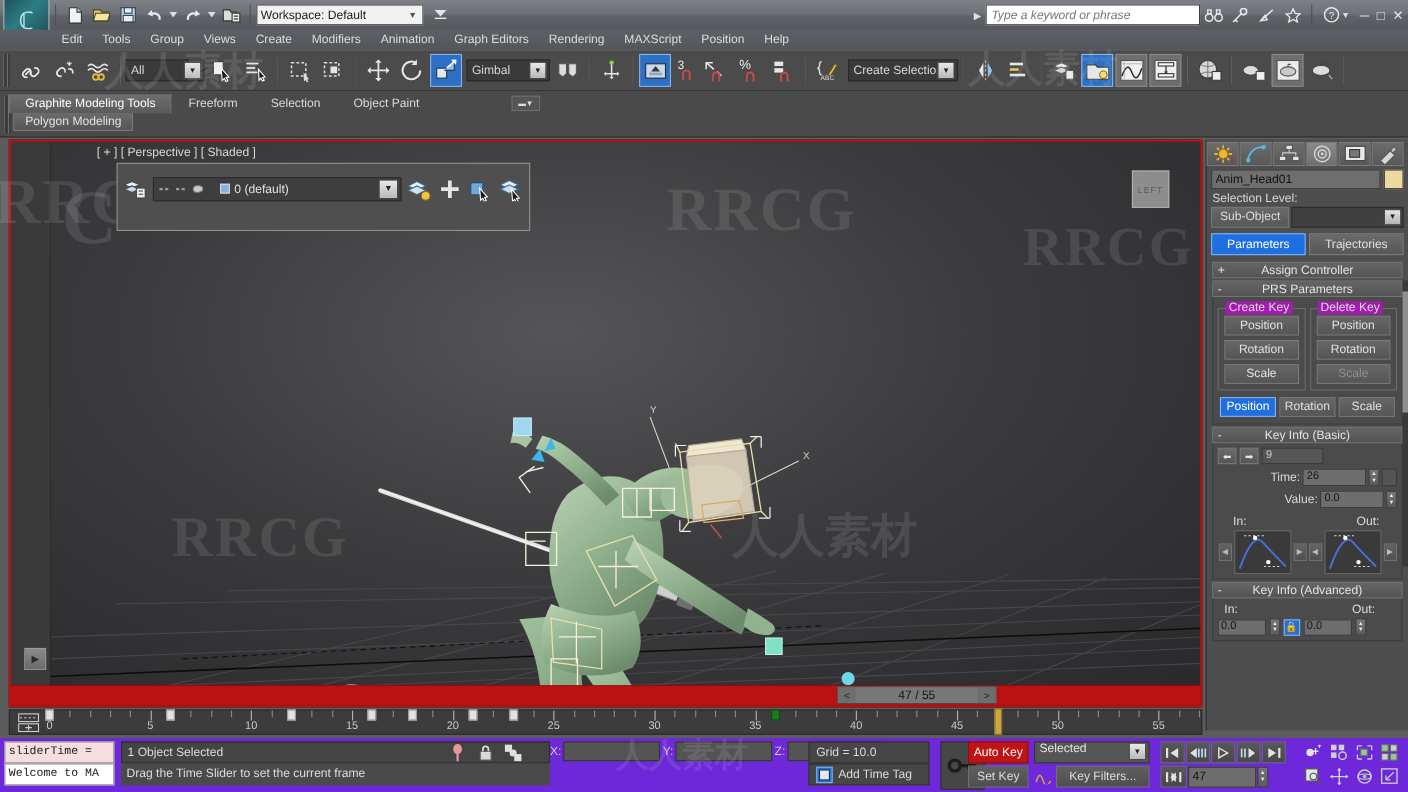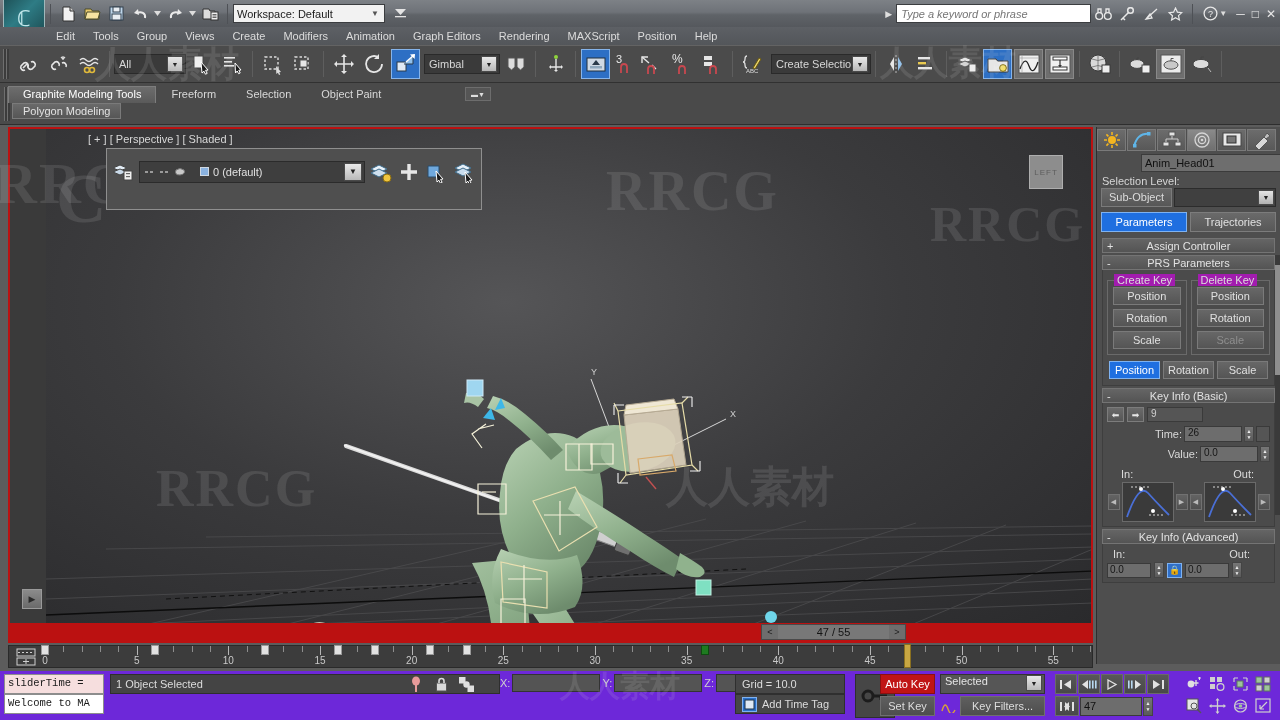--- a/index.html
+++ b/index.html
@@ -107,21 +107,21 @@
   .layer-sw { width:9px;height:9px;background:#8ab2e0;border:1px solid #cfd8e2;}
   .licon { width:24px;height:24px;display:flex;align-items:center;justify-content:center;}
 
   
   .cpanel { position:absolute; left:1096px; top:127px; width:184px; height:537px; background:#4e4e4e;
      border-left:1px solid #2e2e2e; }
   .cp-tabs { display:flex; height:24px; background:#4e4e4e; padding-top:2px; }
   .cp-tab { width:29px; height:22px; margin-right:1px; background:linear-gradient(#6c6c6c,#585858);
      border:1px solid #7a7a7a; display:flex; align-items:center; justify-content:center; }
   .cp-tab.sel { background:linear-gradient(#8a8a8a,#6f6f6f); }
-  .namerow { display:flex; align-items:center; padding:3px 4px 2px 4px; gap:3px;margin-left:40px; }
+  .namerow { display:flex; align-items:center; padding:3px 4px 2px 4px; gap:3px; }
   .namefld { flex:1; height:18px; background:#6e6e6e; border:1px solid #3b3b3b; color:#101010;
      font-size:11px; padding:1px 3px; }
   .colorchip { width:18px; height:18px; background:#ecd9a0; border:1px solid #3b3b3b; }
   .seclabel { padding:1px 5px; font-size:11px; color:#d6d6d6; }
   .sorow { display:flex; padding:0 4px; }
   .sobtn { padding:2px 7px; background:linear-gradient(#696969,#575757); border:1px solid #7b7b7b;
      font-size:11px; color:#dcdcdc; }
   .sofld { flex:1; height:19px; background:#404040; border:1px solid #2c2c2c; margin-left:2px;
      display:flex; justify-content:flex-end; align-items:center; }
   .sofld .dd { width:16px;height:15px;margin-right:1px;background:linear-gradient(#e4e4e4,#b2b2b2);
@@ -1072,20 +1072,21 @@
   </div>
 
   <div class="statusarea">
     <div class="mxbox">
       <div class="mxline">sliderTime =</div>
       <div class="mxline b">Welcome to MA</div>
     </div>
 
     <div class="stbox">
       <div class="stline">1 Object Selected</div>
+      <div class="stline b">Drag the Time Slider to set the current frame</div>
     </div>
     <div class="stico" style="left:408px;">
       <svg width="16" height="17" viewBox="0 0 16 17">
           <ellipse cx="8" cy="5" rx="4" ry="4.6" fill="#e79a9a"></ellipse>
           <path d="M8 9v7" stroke="#e79a9a" stroke-width="2"></path>
         </svg>
     </div>
     <div class="stico" style="left:434px;">
       <svg width="15" height="17" viewBox="0 0 15 17">
           <rect x="2.5" y="7" width="10" height="8" fill="#d9d9d9" stroke="#555"></rect>

